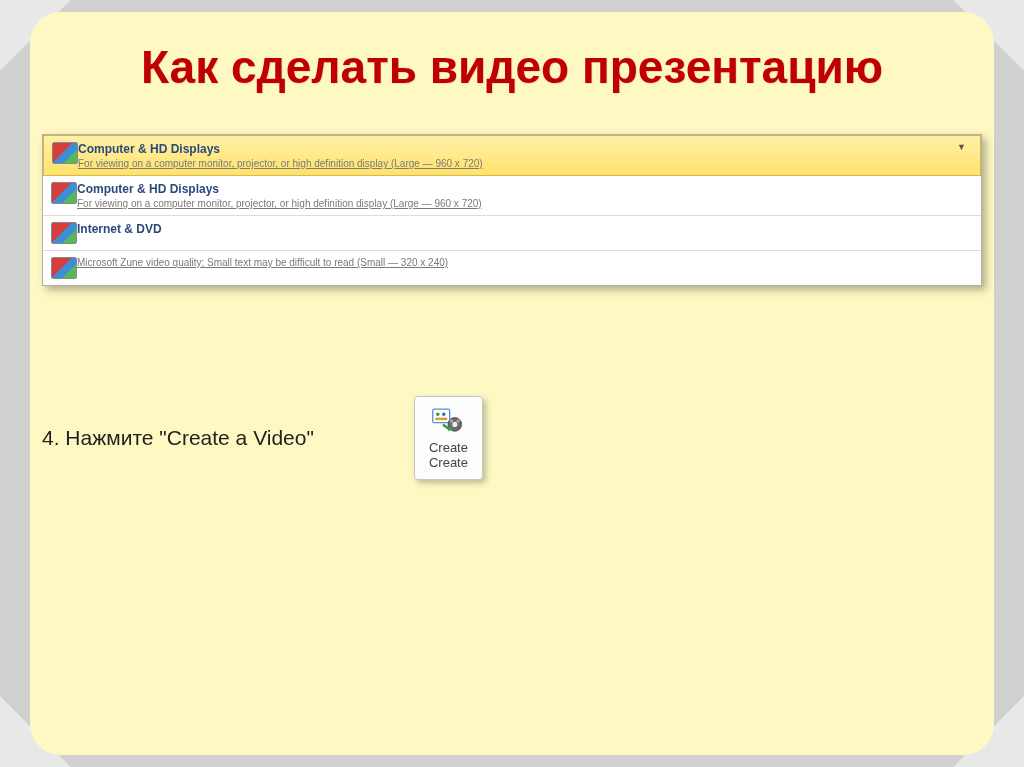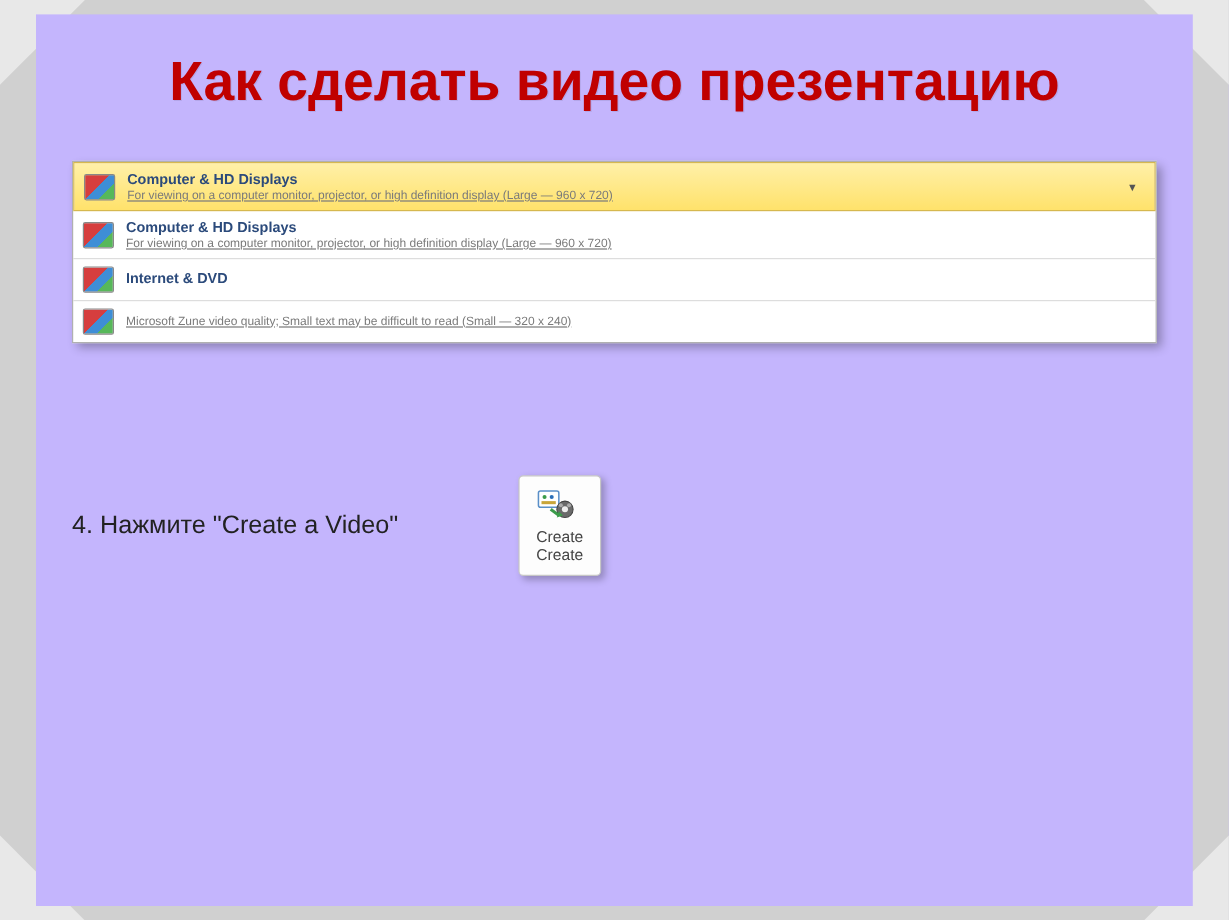--- a/index.html
+++ b/index.html
@@ -20,22 +20,23 @@
   .corner.tl { top: -50px; left: -50px; transform: rotate(45deg); background: #e8e8e8; }
   .corner.tr { top: -50px; right: -50px; transform: rotate(45deg); background: #e8e8e8; }
   .corner.bl { bottom: -50px; left: -50px; transform: rotate(45deg); background: #e8e8e8; }
   .corner.br { bottom: -50px; right: -50px; transform: rotate(45deg); background: #e8e8e8; }
   .slide {
     position: absolute;
     top: 12px;
     left: 30px;
     right: 30px;
     bottom: 12px;
-    background: #c4b5fd;
-    padding: 28px 30px;
+    background: #fef9c3;
+    padding: 28px 12px;
+    border-radius: 31px;
   }
   .title {
     color: #c00000;
     font-size: 46px;
     font-weight: bold;
     text-align: center;
     margin-bottom: 40px;
     text-shadow: 1px 1px 0 rgba(0,0,0,0.08);
   }
   .content-row {
@@ -53,24 +54,23 @@
   }
   .dropdown {
     flex: 1;
     border: 1px solid #b0b0b0;
     box-shadow: 4px 4px 8px rgba(0,0,0,0.3);
     background: #fff;
     filter: blur(0.4px);
   }
   .drop-item {
     display: flex;
-    align-items: center;
     padding: 6px 10px 6px 8px;
     border-bottom: 1px solid #ddd;
-    gap: 10px;
+    gap: 0;
     position: relative;
   }
   .drop-item:last-child { border-bottom: none; }
   .drop-item.selected {
     background: linear-gradient(#fff0a8, #ffe26b);
     border: 1px solid #d6b84f;
   }
   .drop-icon {
     width: 26px;
     height: 22px;
@@ -108,21 +108,21 @@
   }
   .create-video-btn {
     border: 1px solid #c6c6c6;
     background: #fdfdfd;
     border-radius: 4px;
     box-shadow: 3px 3px 6px rgba(0,0,0,0.25);
     padding: 10px 14px 8px;
     text-align: center;
     display: inline-flex;
     flex-direction: column;
-    align-items: flex-start;
+    align-items: center;
     gap: 6px;
     filter: blur(0.3px);
   }
   .cv-icon {
     width: 34px;
     height: 28px;
     position: relative;
   }
   .cv-icon svg { width: 100%; height: 100%; }
   .cv-label {

